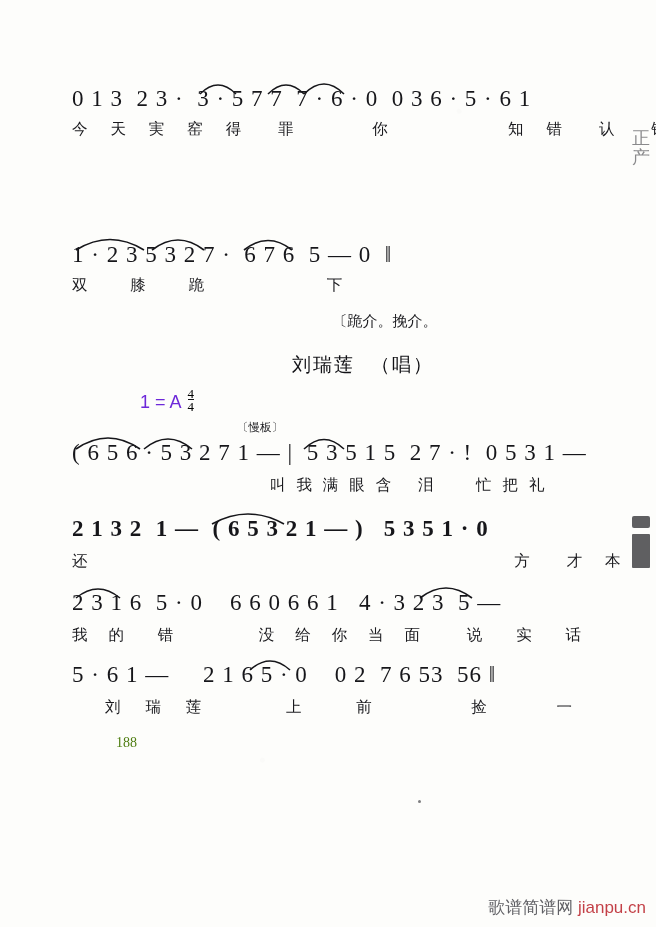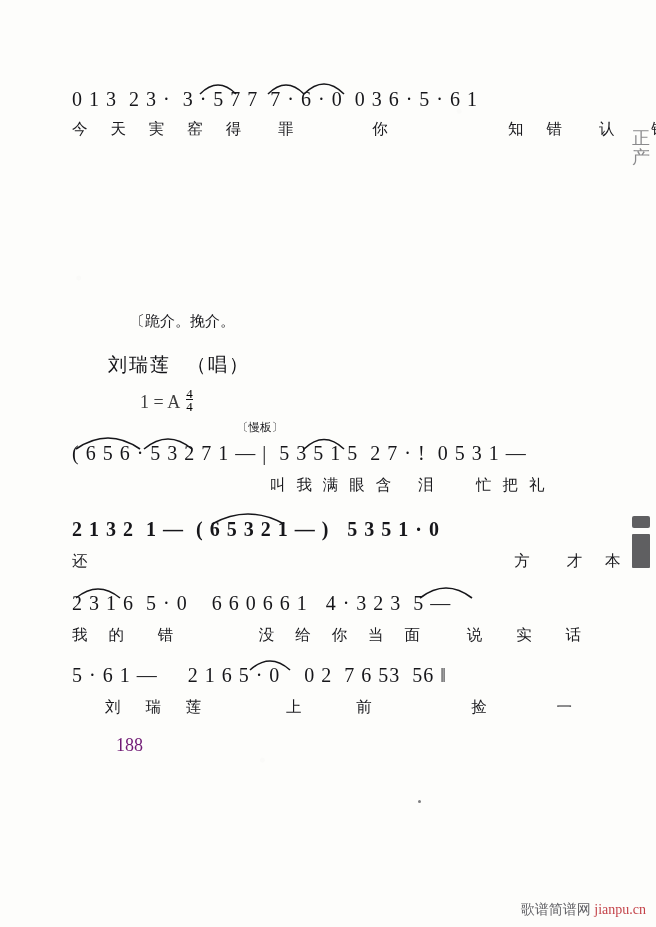--- a/index.html
+++ b/index.html
@@ -30,51 +30,53 @@
   }
 
   .sys {
     position: absolute;
     left: 72px;
     width: 510px;
   }
   
   .notes {
     font-family: "Liberation Serif", serif;
-    font-size: 20px;
+    font-size: 23px;
     letter-spacing: 1px;
     color: #16161a;
     white-space: pre;
     line-height: 26px;
   }
   
   .lyrics {
     font-family: "DejaVu Sans", sans-serif;
     font-size: 15.5px;
     color: #1a1a1e;
     white-space: pre;
     line-height: 20px;
   }
   .stage {
     font-family: Liberation Sans, sans-serif;
     font-size: 15px;
     color: #1a1a1e;
     white-space: pre;
+    text-align: center;
   }
   .role {
     font-family: "DejaVu Sans", sans-serif;
     font-size: 19px;
     letter-spacing: 2px;
     color: #121216;
     white-space: pre;
+    text-align: center;
   }
   .keysig {
-    font-family: Liberation Serif, serif;
+    font-family: Liberation Sans, sans-serif;
     font-size: 18px;
-    color: #404040;
+    color: #6d28d9;
     white-space: pre;
   }
   .frac {
     display: inline-block;
     vertical-align: -3px;
     text-align: center;
     font-size: 13px;
     line-height: 11px;
     margin-left: 2px;
   }
@@ -82,38 +84,38 @@
   .frac .den { border-top: 1.4px solid #121216; padding-top: 1px; }
   .tempo {
     font-family: "DejaVu Sans", sans-serif;
     font-size: 11.5px;
     color: #1a1a1e;
     white-space: pre;
   }
   .pagenum {
     position: absolute;
     font-family: "Liberation Serif", serif;
-    font-size: 18px;
-    color: #701a75;
+    font-size: 14px;
+    color: #4d7c0f;
     text-align: right;
   }
   
   .arcs {
     position: absolute;
     left: 0;
     top: 0;
     overflow: visible;
     pointer-events: none;
   }
   .watermark {
     position: absolute;
     right: 10px;
     bottom: 8px;
-    font-family: Liberation Serif, serif;
-    font-size: 14px;
+    font-family: Liberation Sans, sans-serif;
+    font-size: 17px;
     color: #3a3a40;
     opacity: 0.8;
     white-space: pre;
     text-align: center;
   }
   .watermark .dom { color: #b5121b; }
   
   .edge-mark {
     position: absolute;
     color: #2b2b30;
@@ -144,20 +146,29 @@
     <svg class="arcs" width="510" height="30" style="top:-12px;">
       <path d="M128,20 Q146,2 164,20" fill="none" stroke="#16161a" stroke-width="1.6"></path>
       <path d="M196,20 Q214,2 232,20" fill="none" stroke="#16161a" stroke-width="1.6"></path>
       <path d="M232,20 Q252,0 272,20" fill="none" stroke="#16161a" stroke-width="1.6"></path>
     </svg>
     <div class="notes">0 1 3  2 3 ·  3 · 5 7 7  7 · 6 · 0  0 3 6 · 5 · 6 1</div>
     <div class="lyrics" style="margin-top:7px; letter-spacing:9px;">今 天 実 窑 得  罪     你        知 错  认  错</div>
   </div>
 
 
+  <div class="sys" style="top:242px;">
+    <svg class="arcs" width="510" height="30" style="top:-12px;">
+      <path d="M4,20 Q38,-1 72,20" fill="none" stroke="#16161a" stroke-width="1.6"></path>
+      <path d="M80,20 Q106,0 132,20" fill="none" stroke="#16161a" stroke-width="1.6"></path>
+      <path d="M172,20 Q196,1 220,20" fill="none" stroke="#16161a" stroke-width="1.6"></path>
+    </svg>
+    <div class="notes">1 · 2 3 5 3 2 7 ·  6 7 6  5 — 0  ‖</div>
+    <div class="lyrics" style="margin-top:7px; letter-spacing:11px;">双  膝  跪       下</div>
+  </div>
 
   <div class="sys" style="top:312px; left:130px;">
     <div class="stage">〔跪介。挽介。</div>
   </div>
 
   <div class="sys" style="top:352px; left:108px;">
     <div class="role">刘瑞莲  （唱）</div>
   </div>
 
   <div class="sys" style="top:388px; left:140px;">

